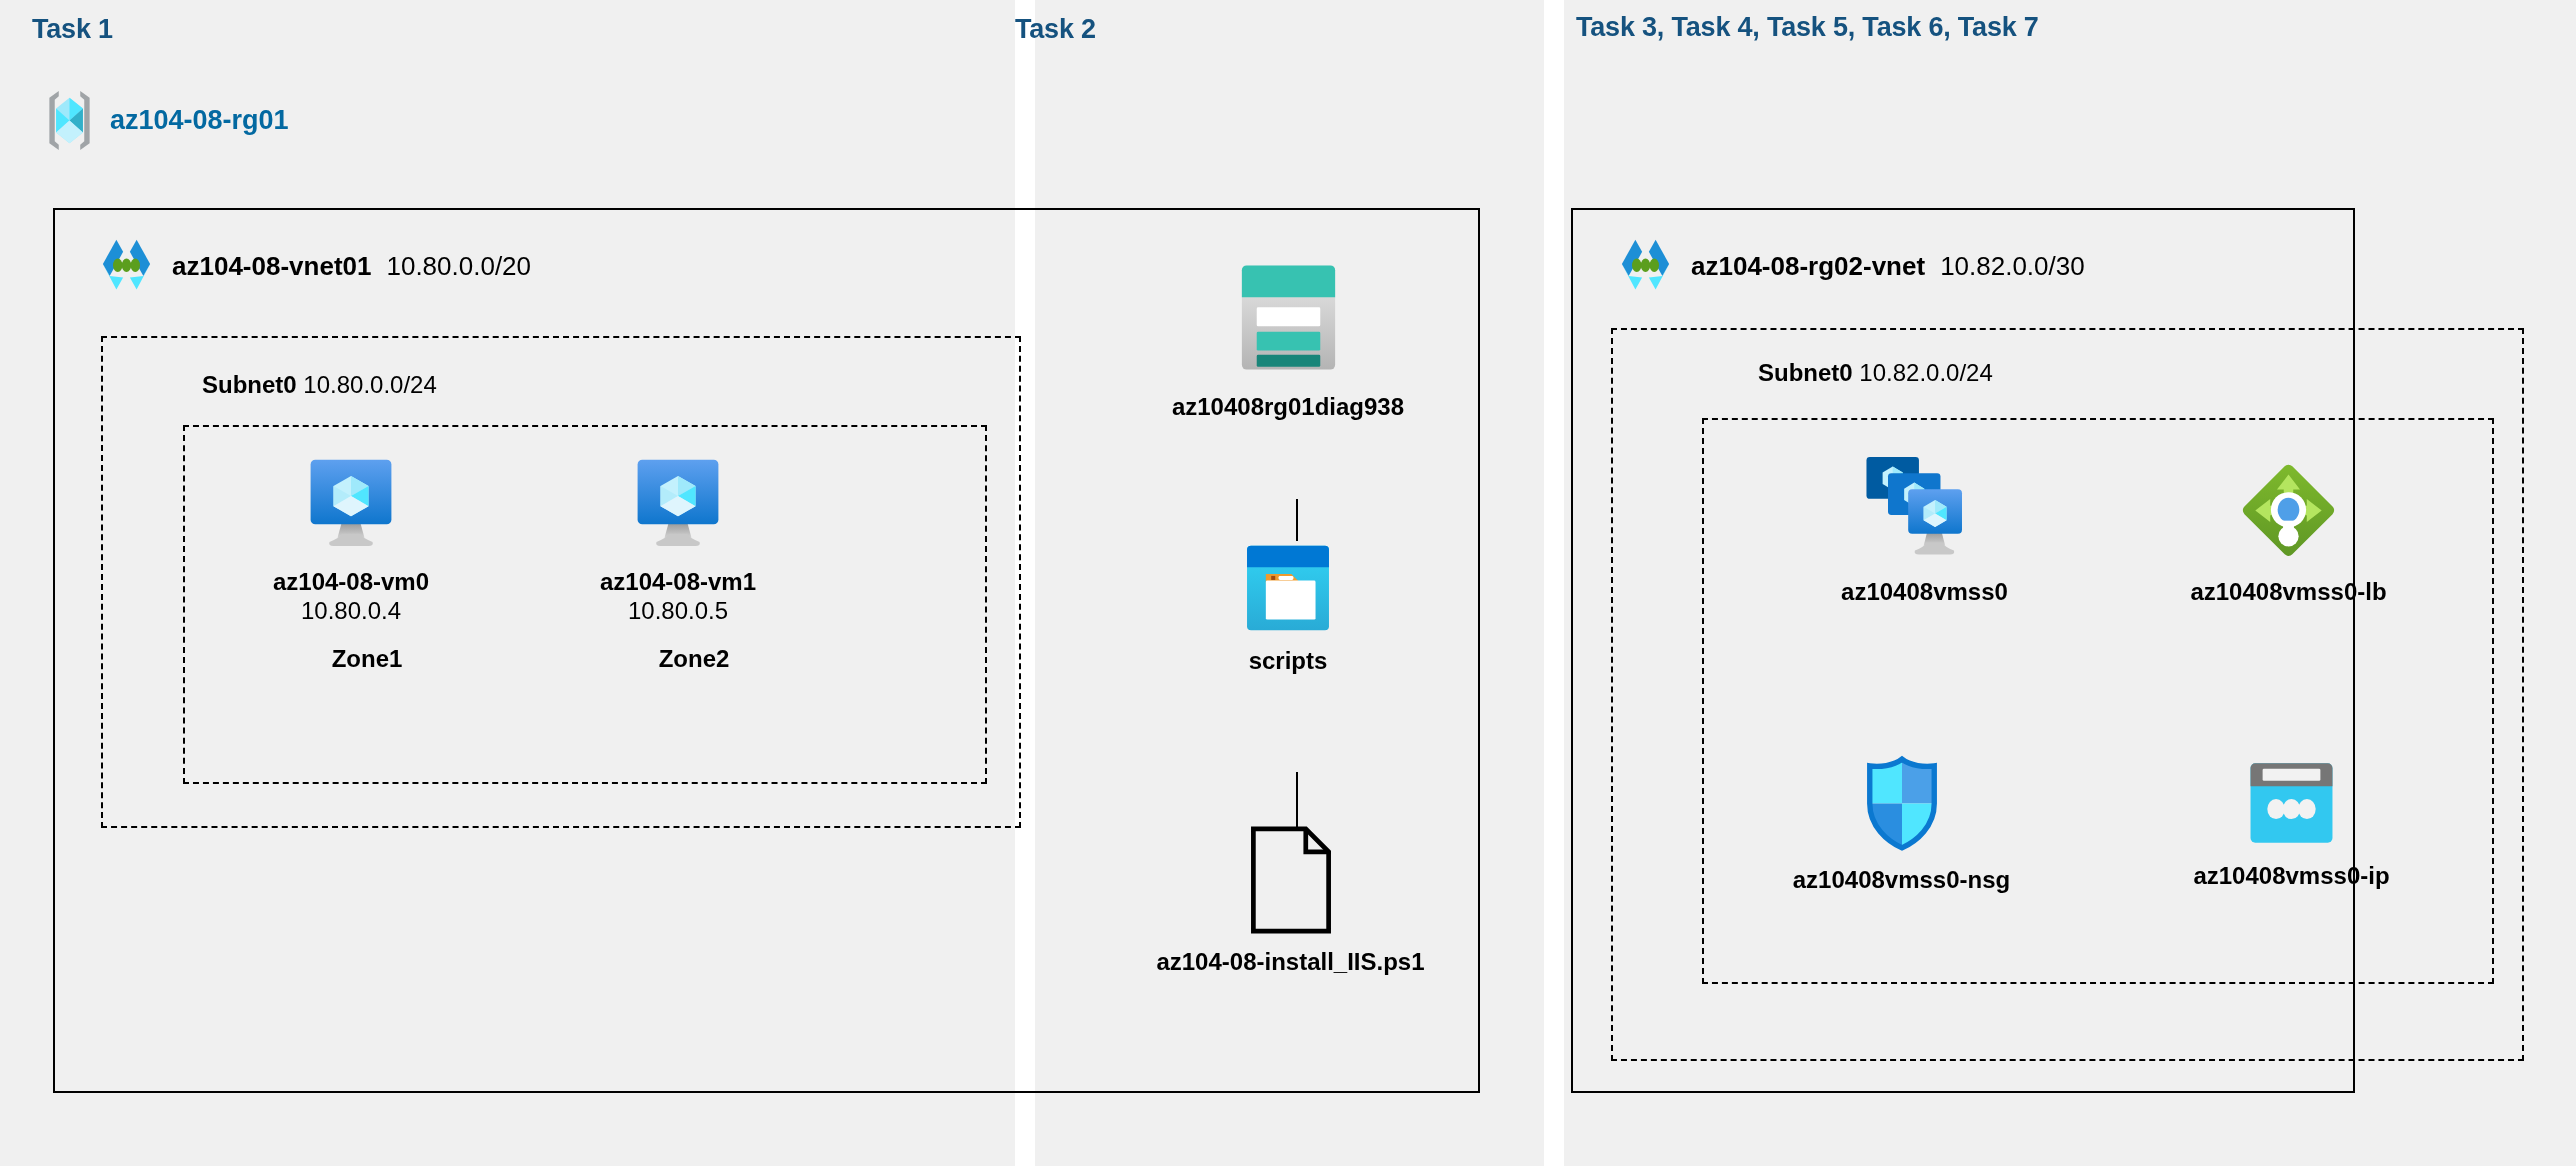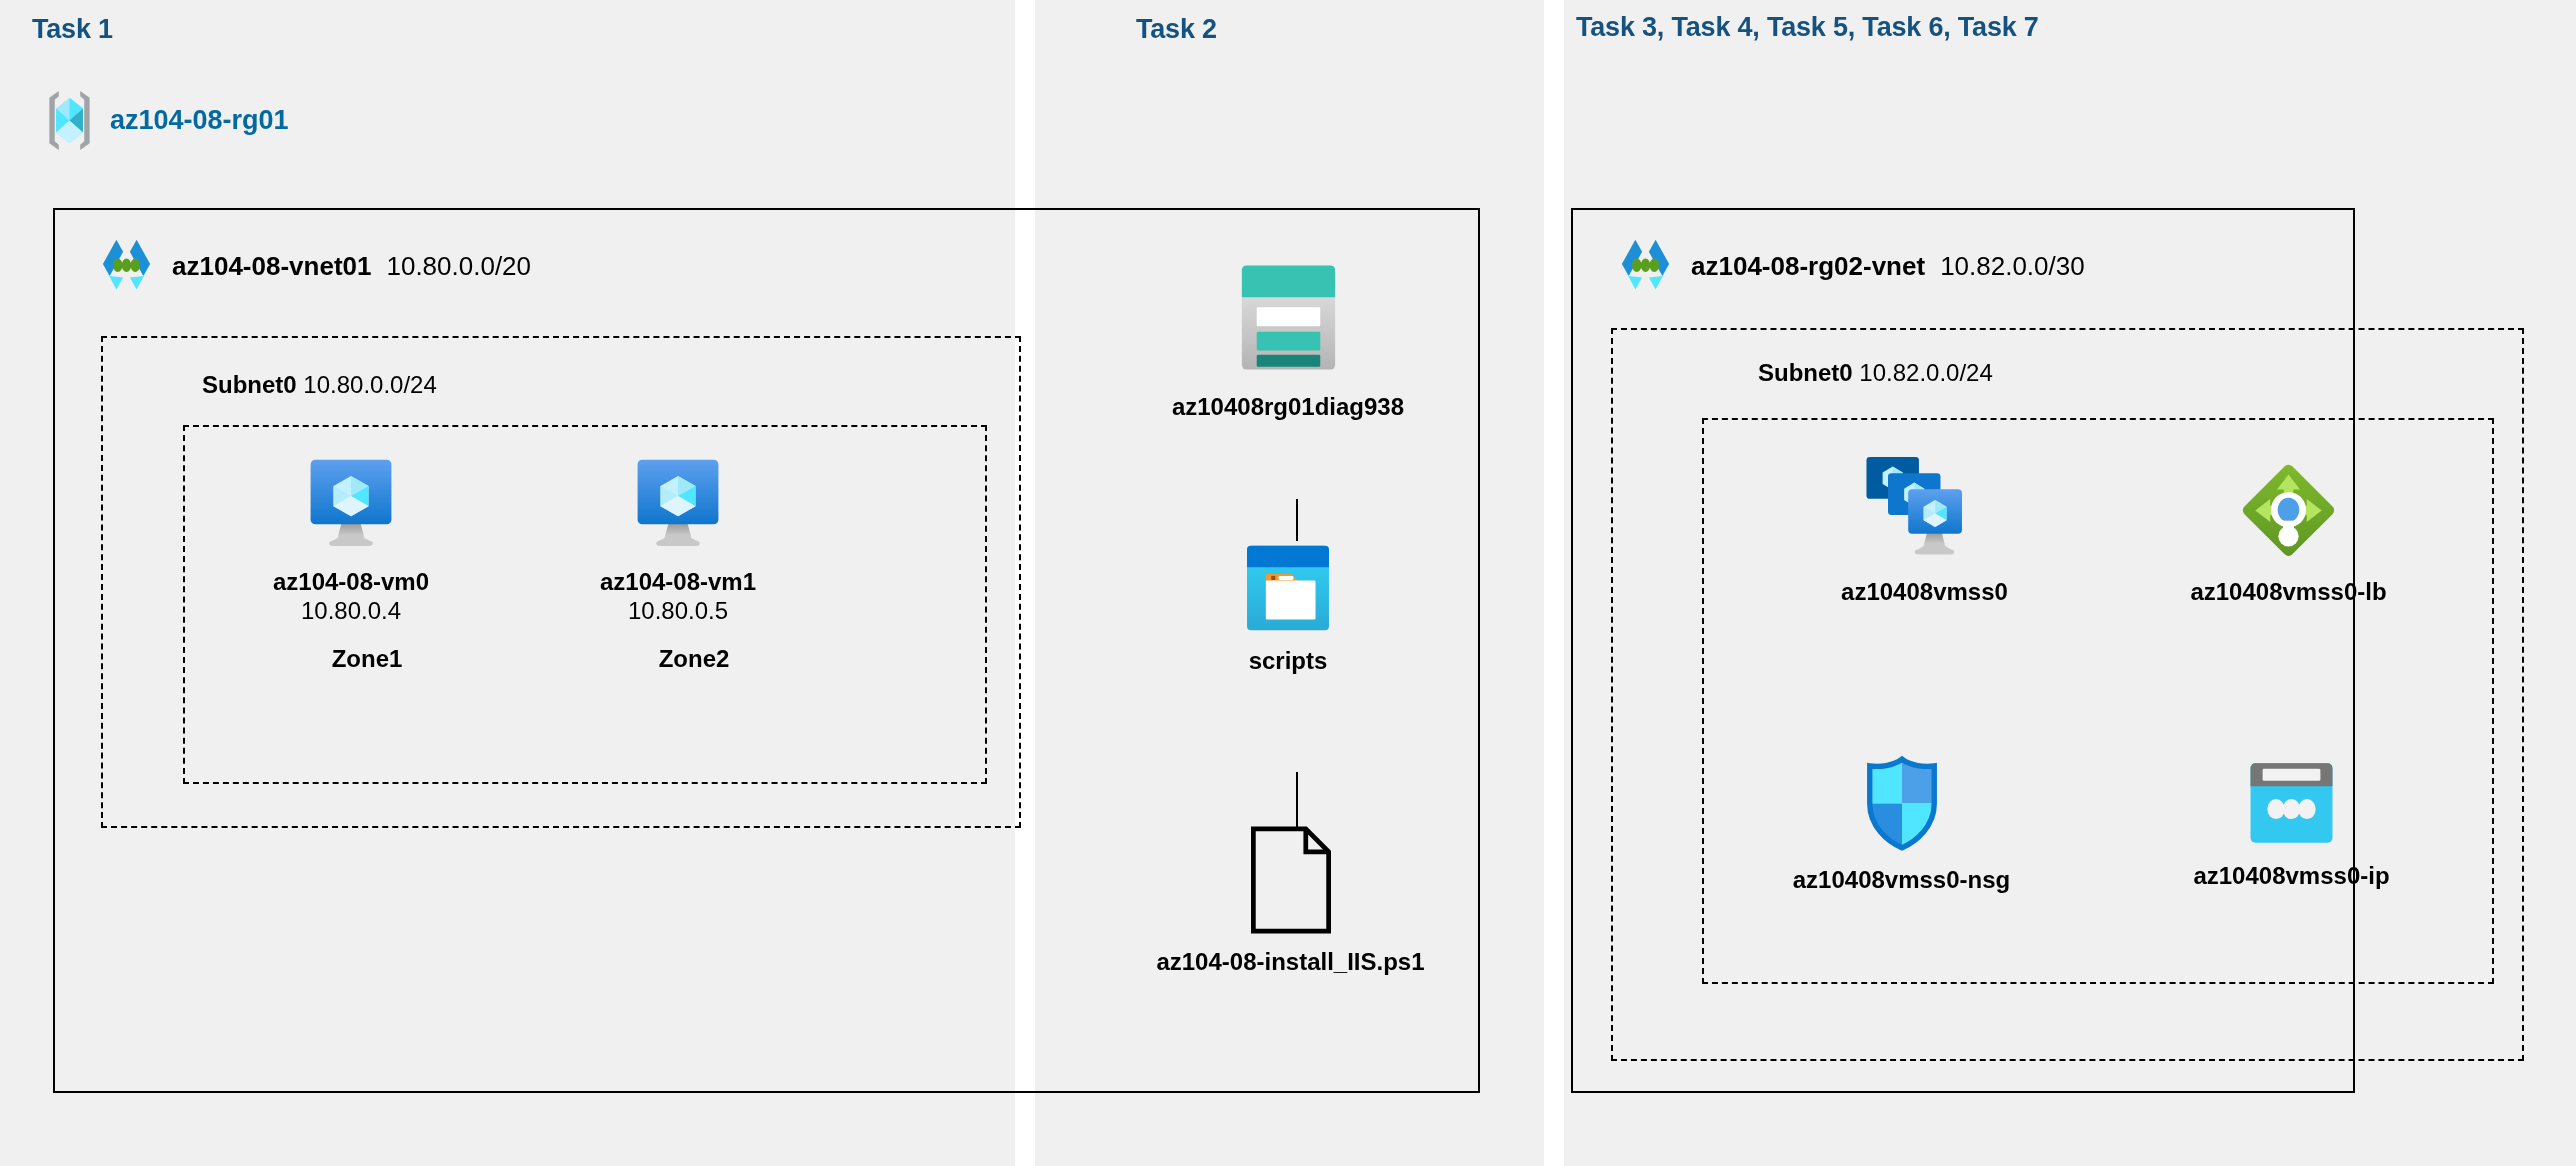--- a/index.html
+++ b/index.html
@@ -21,21 +21,21 @@
   
   .task-heading {
     position: absolute;
     color: #15527f;
     font-weight: bold;
     font-size: 27px;
     letter-spacing: -0.2px;
     white-space: nowrap;
   }
   #task1-heading { left: 32px;  top: 13.5px; }
-  #task2-heading { left: 1136px; top: 13.5px; text-align: center; }
+  #task2-heading { left: 1015px; top: 13.5px; text-align: center; }
   #task3-heading { left: 1576px; top: 12px; }
 
   
   .rg-row { position: absolute; display: flex; align-items: center; gap: 15px; }
   #rg01-row { left: 44px;   top: 88px; }
   #rg02-row { left: 1581px; top: 86px; }
   .rg-label {
     font-size: 27px; font-weight: bold; color: #0369a1; white-space: nowrap;
   }
 

